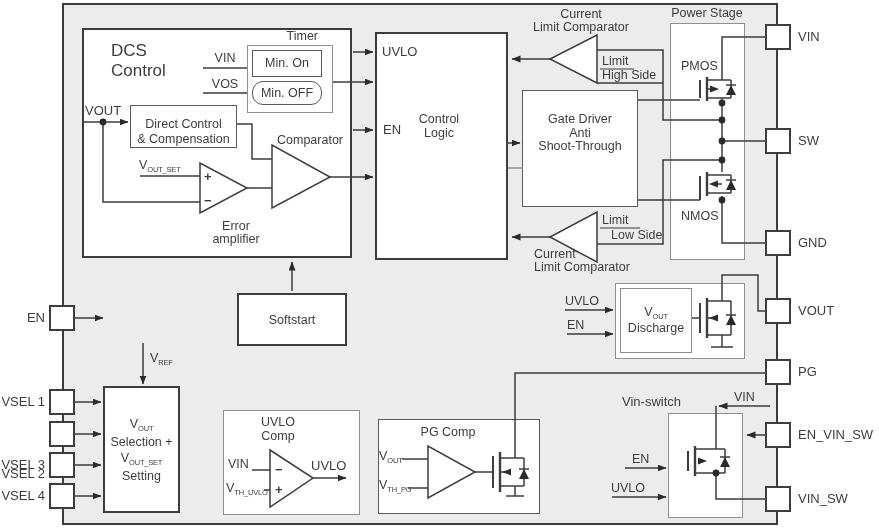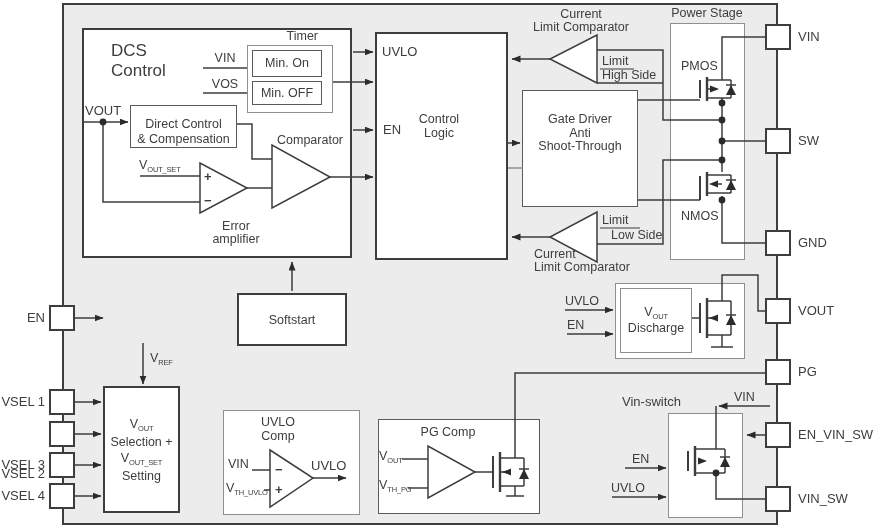--- a/index.html
+++ b/index.html
@@ -27,21 +27,21 @@
 
 <div id="stage">
 
   <div class="chip"></div>
 
   <div class="box bdark" style="left:82px;top:28px;width:270px;height:230px;"></div>
   <div class="box bgray" style="left:247px;top:45px;width:86px;height:68px;"></div>
   <div class="box bmed flexc" style="left:252px;top:50px;width:70px;height:27px;">
     <span class="lbl" style="position:static">Min. On</span>
   </div>
-  <div class="box bmed flexc" style="left:252px;top:81px;width:70px;height:24px;">
+  <div class="box bmed flexc" style="left:252px;top:81px;width:70px;height:24px;border-radius:11px;">
     <span class="lbl" style="position:static">Min. OFF</span>
   </div>
   <div class="box bmed flexc" style="left:130px;top:105px;width:107px;height:43px;font-size:12.5px;line-height:15px;justify-content:flex-end;">
     <span>Direct Control</span>
     <span>&amp; Compensation</span>
   </div>
   <div class="box bdark" style="left:375px;top:32px;width:133px;height:228px;"></div>
   <div class="box bmed" style="left:522px;top:90px;width:116px;height:117px;"></div>
   <div class="box bgray" style="left:670px;top:23px;width:75px;height:237px;"></div>
   <div class="box bdark flexc" style="left:237px;top:293px;width:110px;height:53px;font-size:12.5px;">

